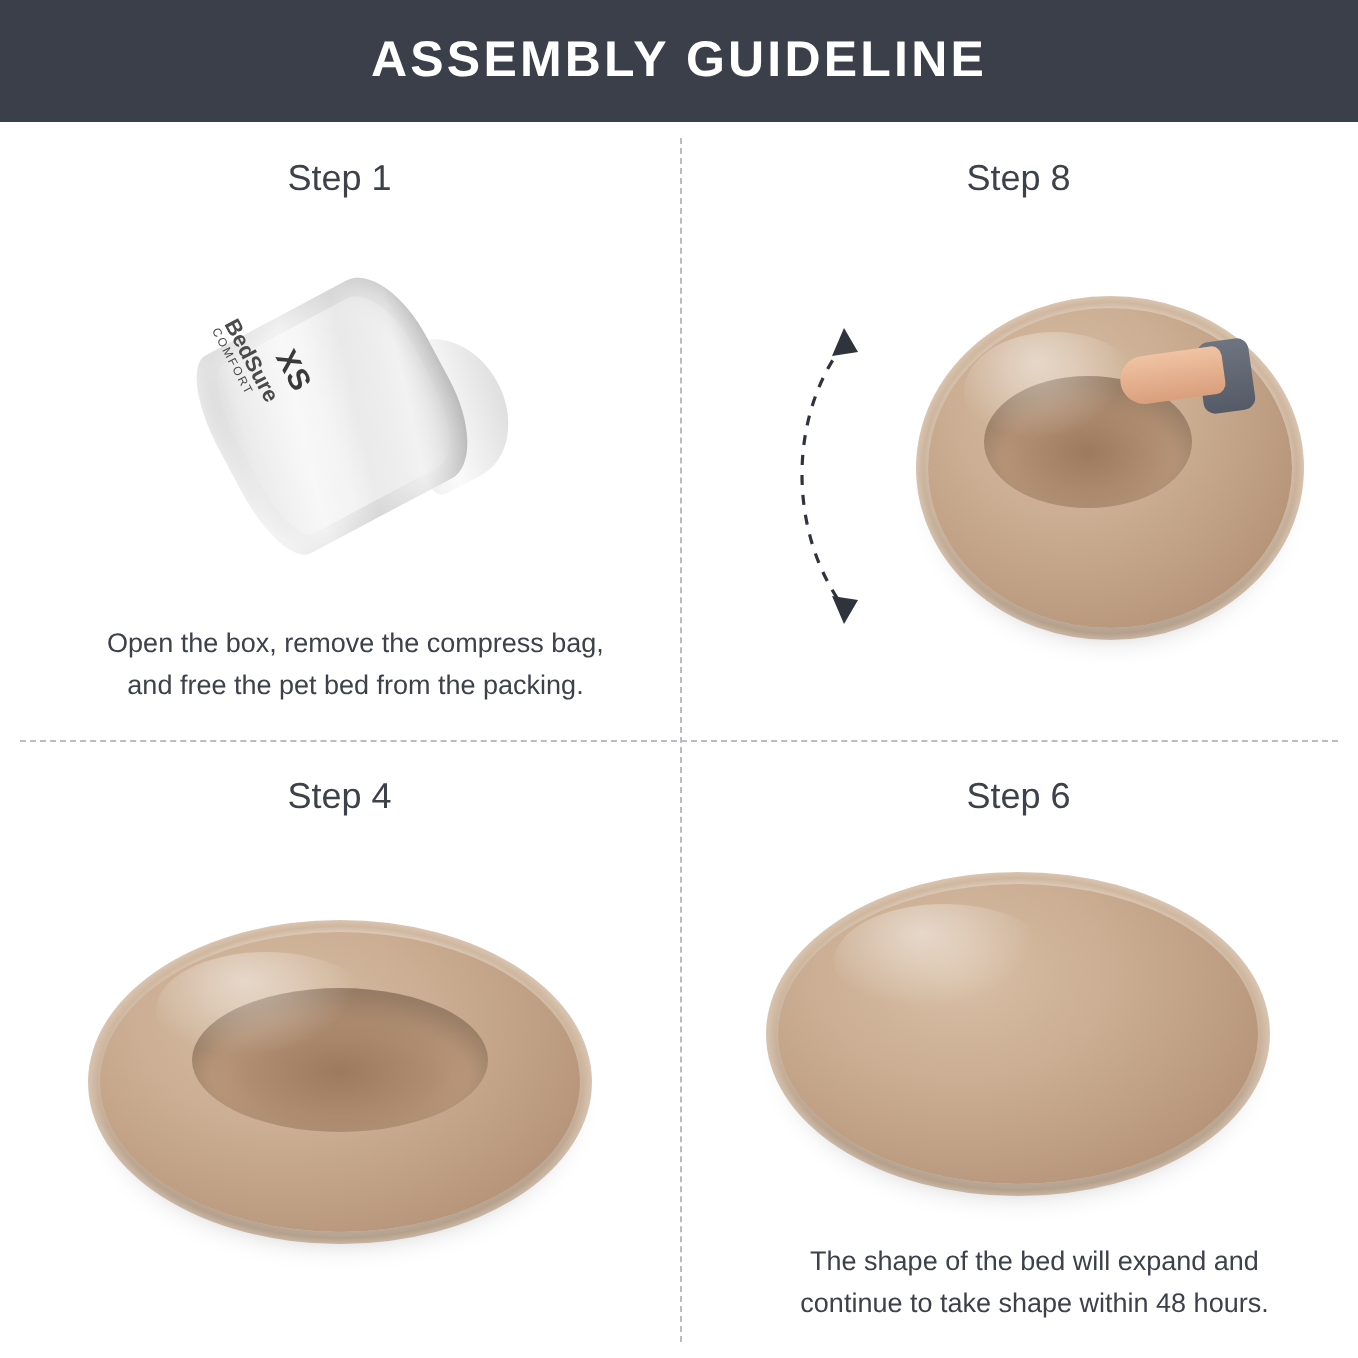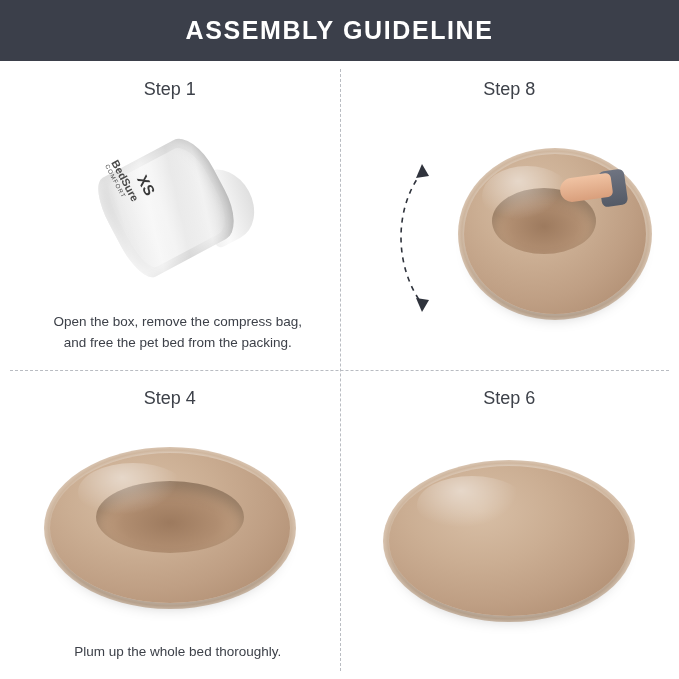--- a/index.html
+++ b/index.html
@@ -236,35 +236,35 @@
     <div class="cell">
       <div class="step-title">Step 4</div>
       <div class="art">
         <div class="bed bed3">
           <div class="fuzz"></div>
           <div class="ring"></div>
           <div class="hole"></div>
           <div class="hl"></div>
         </div>
       </div>
-      <div class="caption">Plum up the whole bed thoroughly.</div>
     </div>
 
     <div class="cell">
       <div class="step-title">Step 6</div>
       <div class="art">
         <div class="bed bed4">
           <div class="fuzz"></div>
           <div class="dog">
             <div class="ear-l"></div>
             <div class="ear-r"></div>
             <div class="body"></div>
             <div class="head"></div>
           </div>
           <div class="ring"></div>
           <div class="hole" style="opacity:.0"></div>
           <div class="hl"></div>
         </div>
       </div>
+      <div class="caption">The shape of the bed will expand and continue to take shape within 48 hours.</div>
     </div>
 
   </div>
 </div>
 
 </body></html>

